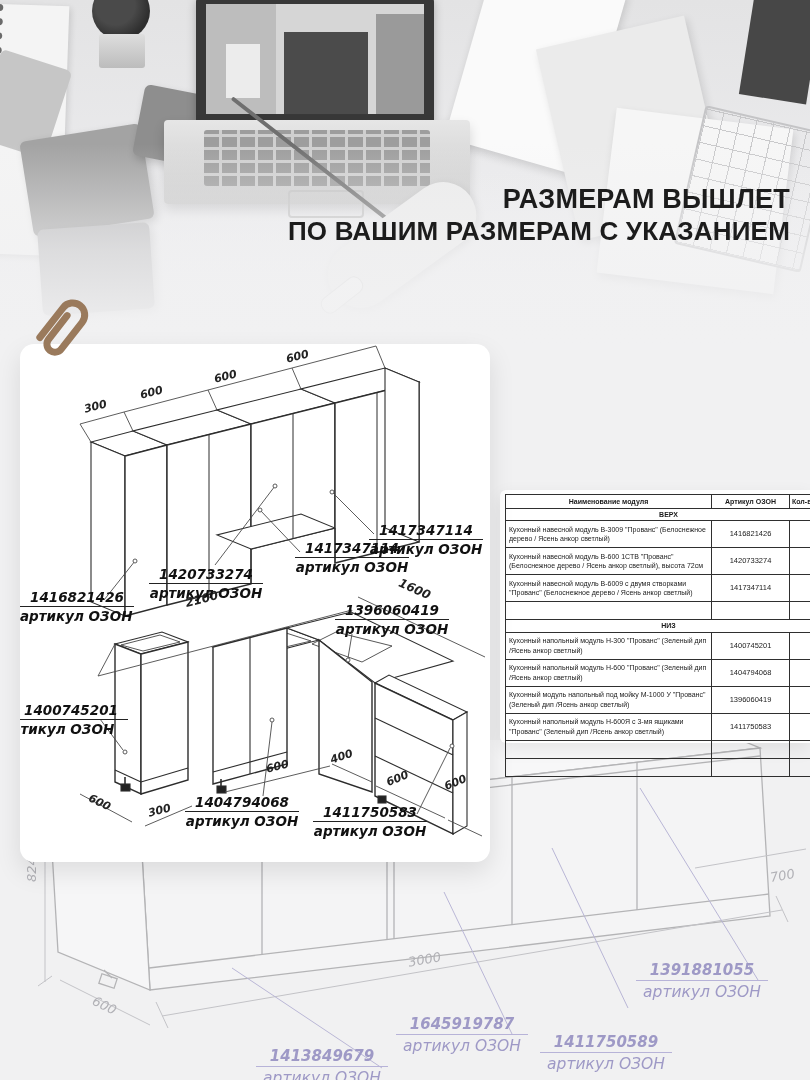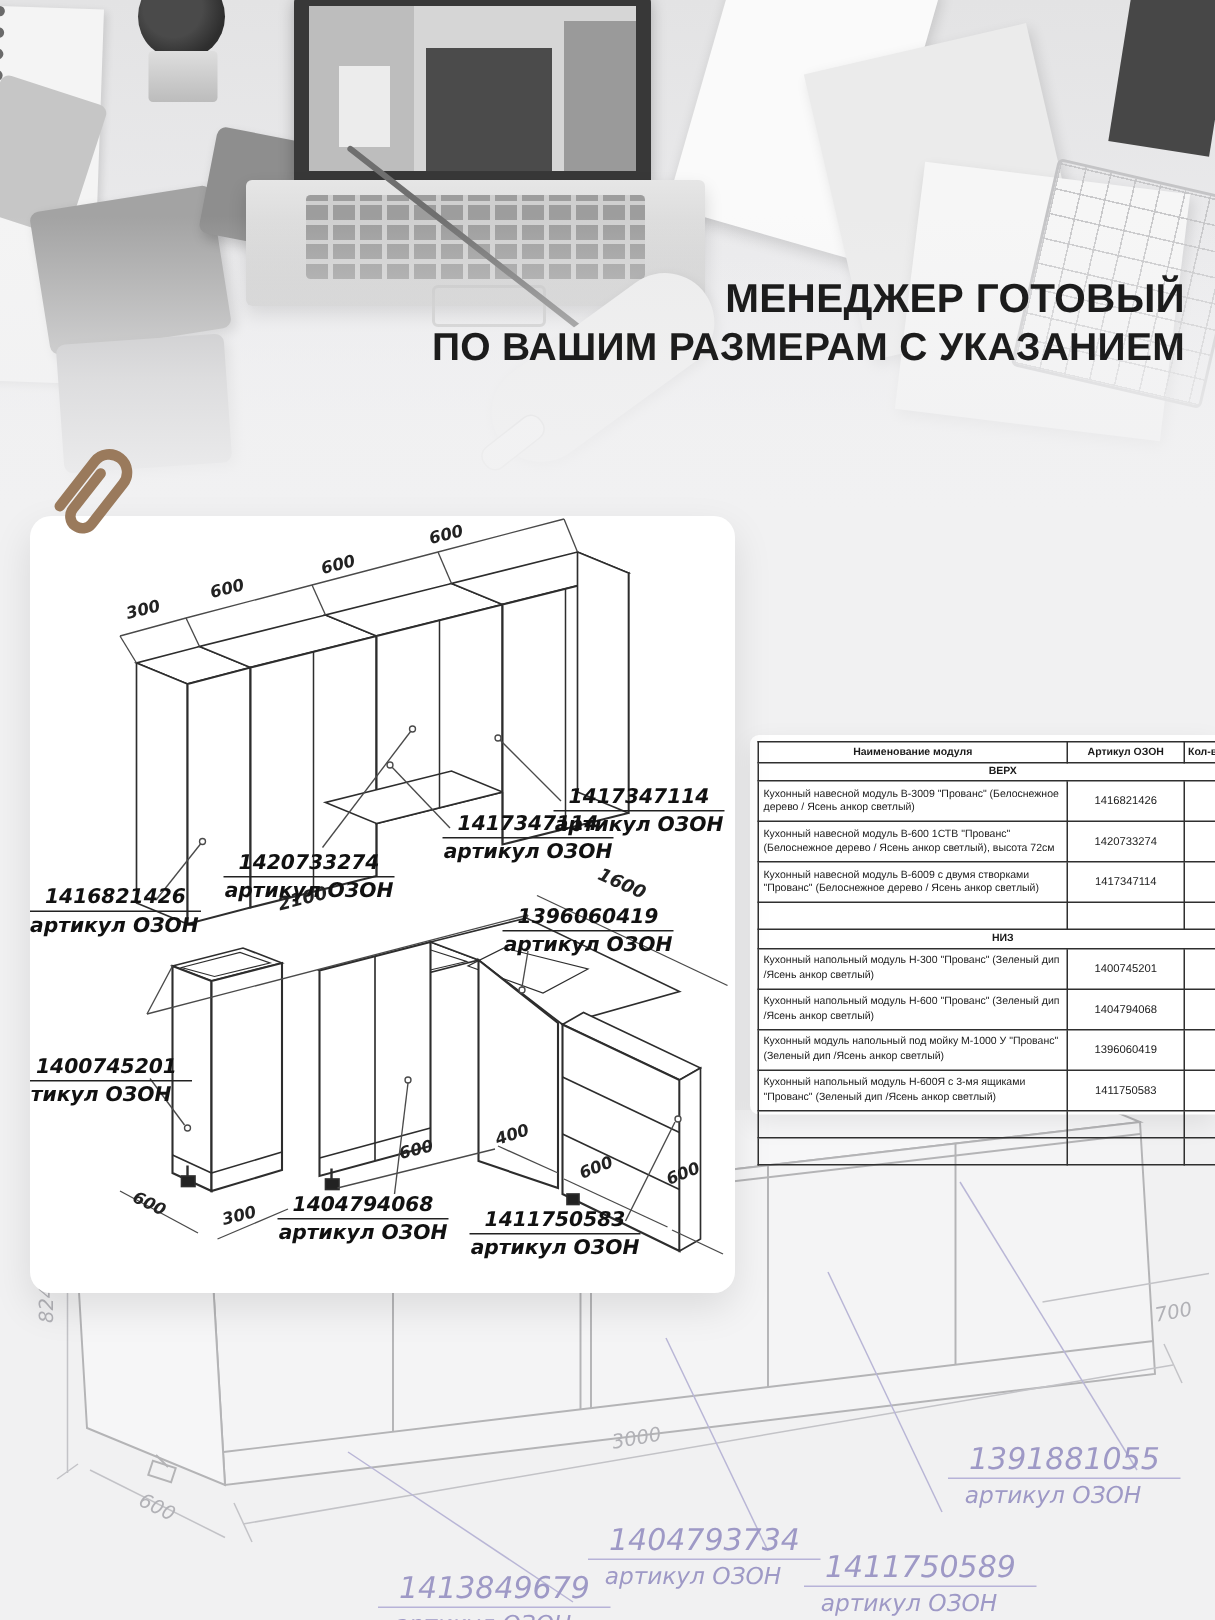--- a/index.html
+++ b/index.html
@@ -69,21 +69,21 @@
   table.modules thead th{font-weight:700;text-align:center;height:11px;padding:1px 2px;}
   td.section{font-weight:700;text-align:center;height:9px;}
   td.name{height:24px;}
   td.art{text-align:center;font-size:7.5px;}
   tr.empty td{height:15px;}
   
   .bottom-draw{position:absolute;left:0;top:740px;width:810px;height:340px;overflow:hidden;z-index:1;}
   .bottom-draw svg{position:absolute;left:0;top:0;}
   .fdim{position:absolute;font-family:"DejaVu Sans",sans-serif;font-style:italic;font-size:13px;color:#b1b1b6;white-space:nowrap;}
   .flabel{position:absolute;text-align:center;font-family:"DejaVu Sans",sans-serif;font-style:italic;font-weight:500;color:#9e99c6;white-space:nowrap;}
-  .flabel .num{font-size:20px;display:inline-block;padding:0 14px 1px 14px;border-bottom:1px solid #b7b3d8;}
+  .flabel .num{font-size:15px;display:inline-block;padding:0 14px 1px 14px;border-bottom:1px solid #b7b3d8;font-weight:bold;}
   .flabel .cap{font-size:15.5px;margin-top:2px;}
 </style>
 </head>
 <body>
 
 <div class="photo">
   <div class="shape spiral"></div>
   <div class="shape plant"></div>
   <div class="shape pot"></div>
   <div class="shape tile4"></div>
@@ -105,21 +105,21 @@
   <div class="shape laptop-body"></div>
   <div class="shape keyboard"></div>
   <div class="shape trackpad"></div>
   <div class="shape pencil"></div>
   <div class="shape hand"></div>
   <div class="shape watch"></div>
   <div class="photo-fade"></div>
 </div>
 
 <div class="headline">
-  <div class="hl1">МЕНЕДЖЕР ГОТОВЫЙ</div>
+  <div class="hl1">РАЗМЕРАМ ВЫШЛЕТ</div>
   <div class="hl3">ПО ВАШИМ РАЗМЕРАМ С УКАЗАНИЕМ</div>
 </div>
 
 <div class="clip">
   <svg width="84" height="84" viewBox="0 0 84 84">
     <g transform="rotate(38 42 42)" fill="none" stroke="#9a7a5c" stroke-width="7" stroke-linecap="round">
       <path d="M26 64 L26 26 a12 12 0 0 1 24 0 L50 60 a8 8 0 0 1 -16 0 L34 30"></path>
     </g>
   </svg>
 </div>
@@ -160,21 +160,21 @@
   <div class="fdim" style="left:24px;top:142px;transform:rotate(-90deg);transform-origin:left top;">824</div>
   <div class="fdim" style="left:92px;top:258px;transform:rotate(26deg);">600</div>
   <div class="fdim" style="left:408px;top:212px;transform:rotate(-10deg);">3000</div>
   <div class="fdim" style="left:770px;top:128px;transform:rotate(-10deg);">700</div>
 
   <div class="flabel" style="left:252px;top:306px;width:140px;">
     <div class="num">1413849679</div>
     <div class="cap">артикул ОЗОН</div>
   </div>
   <div class="flabel" style="left:392px;top:274px;width:140px;">
-    <div class="num">1404793734</div>
+    <div class="num">1645919787</div>
     <div class="cap">артикул ОЗОН</div>
   </div>
   <div class="flabel" style="left:536px;top:248px;width:140px;margin-top:44px;">
     <div class="num">1411750589</div>
     <div class="cap">артикул ОЗОН</div>
   </div>
   <div class="flabel" style="left:632px;top:220px;width:140px;">
     <div class="num">1391881055</div>
     <div class="cap">артикул ОЗОН</div>
   </div>

